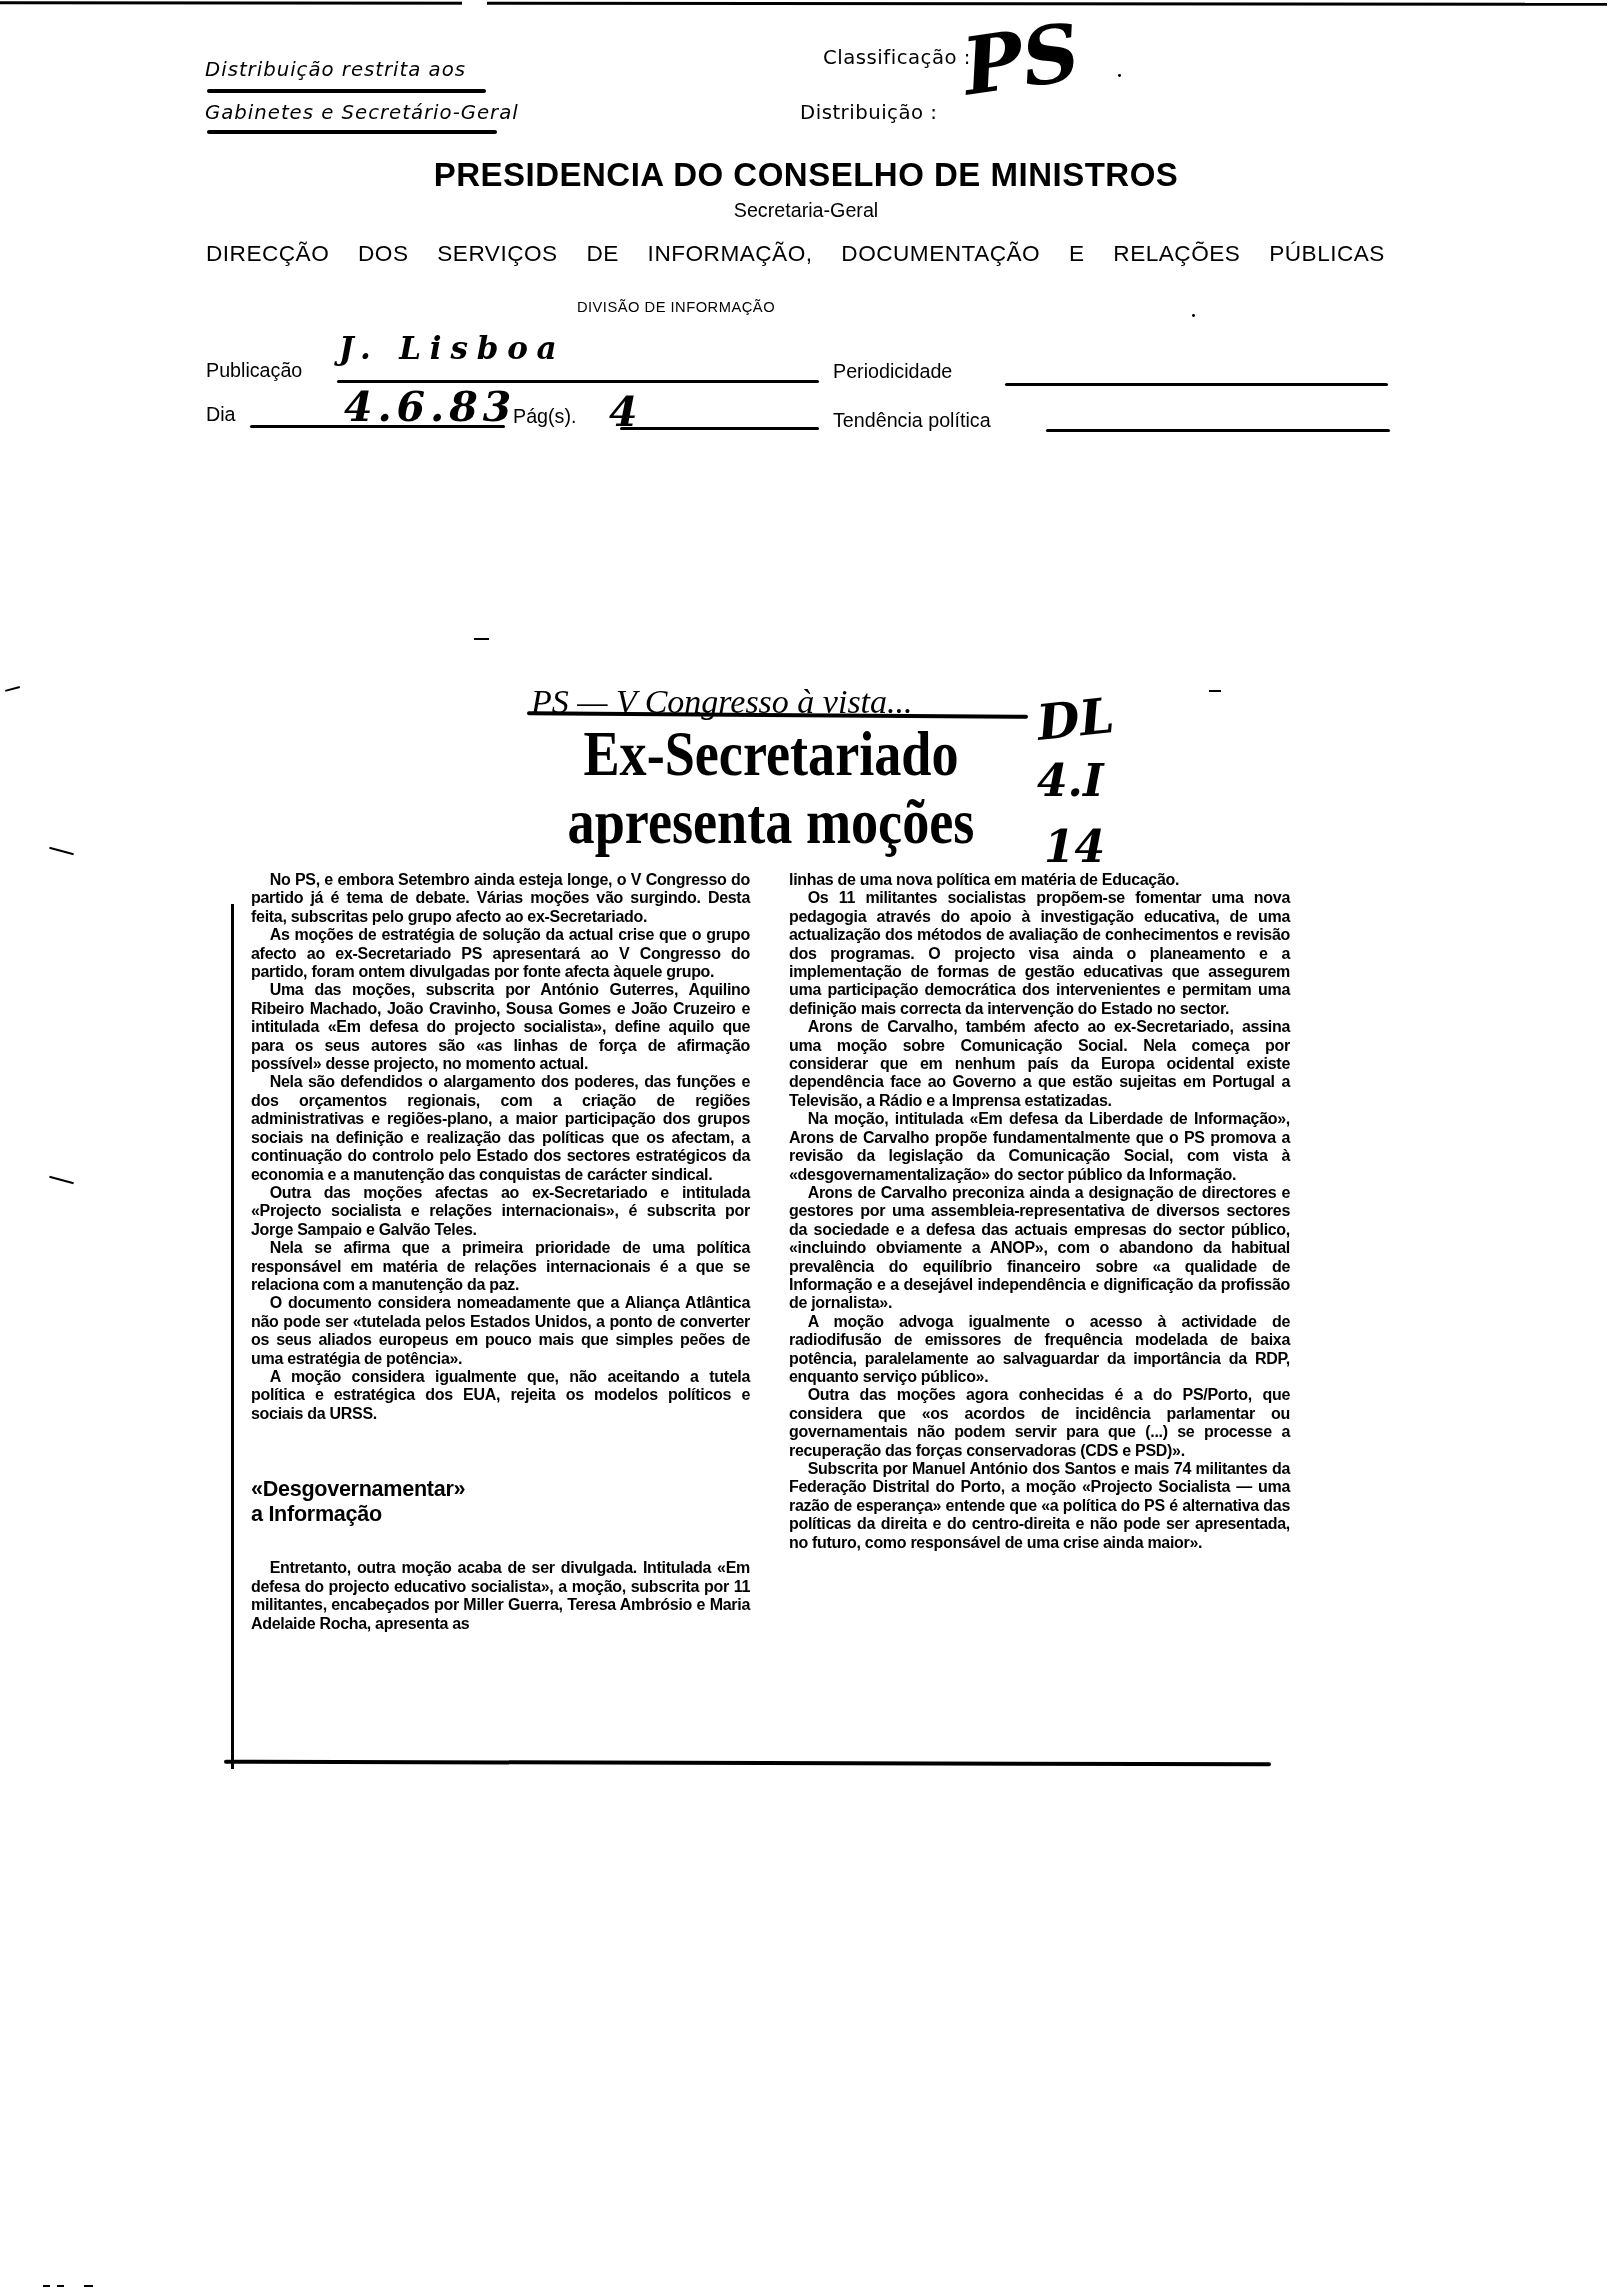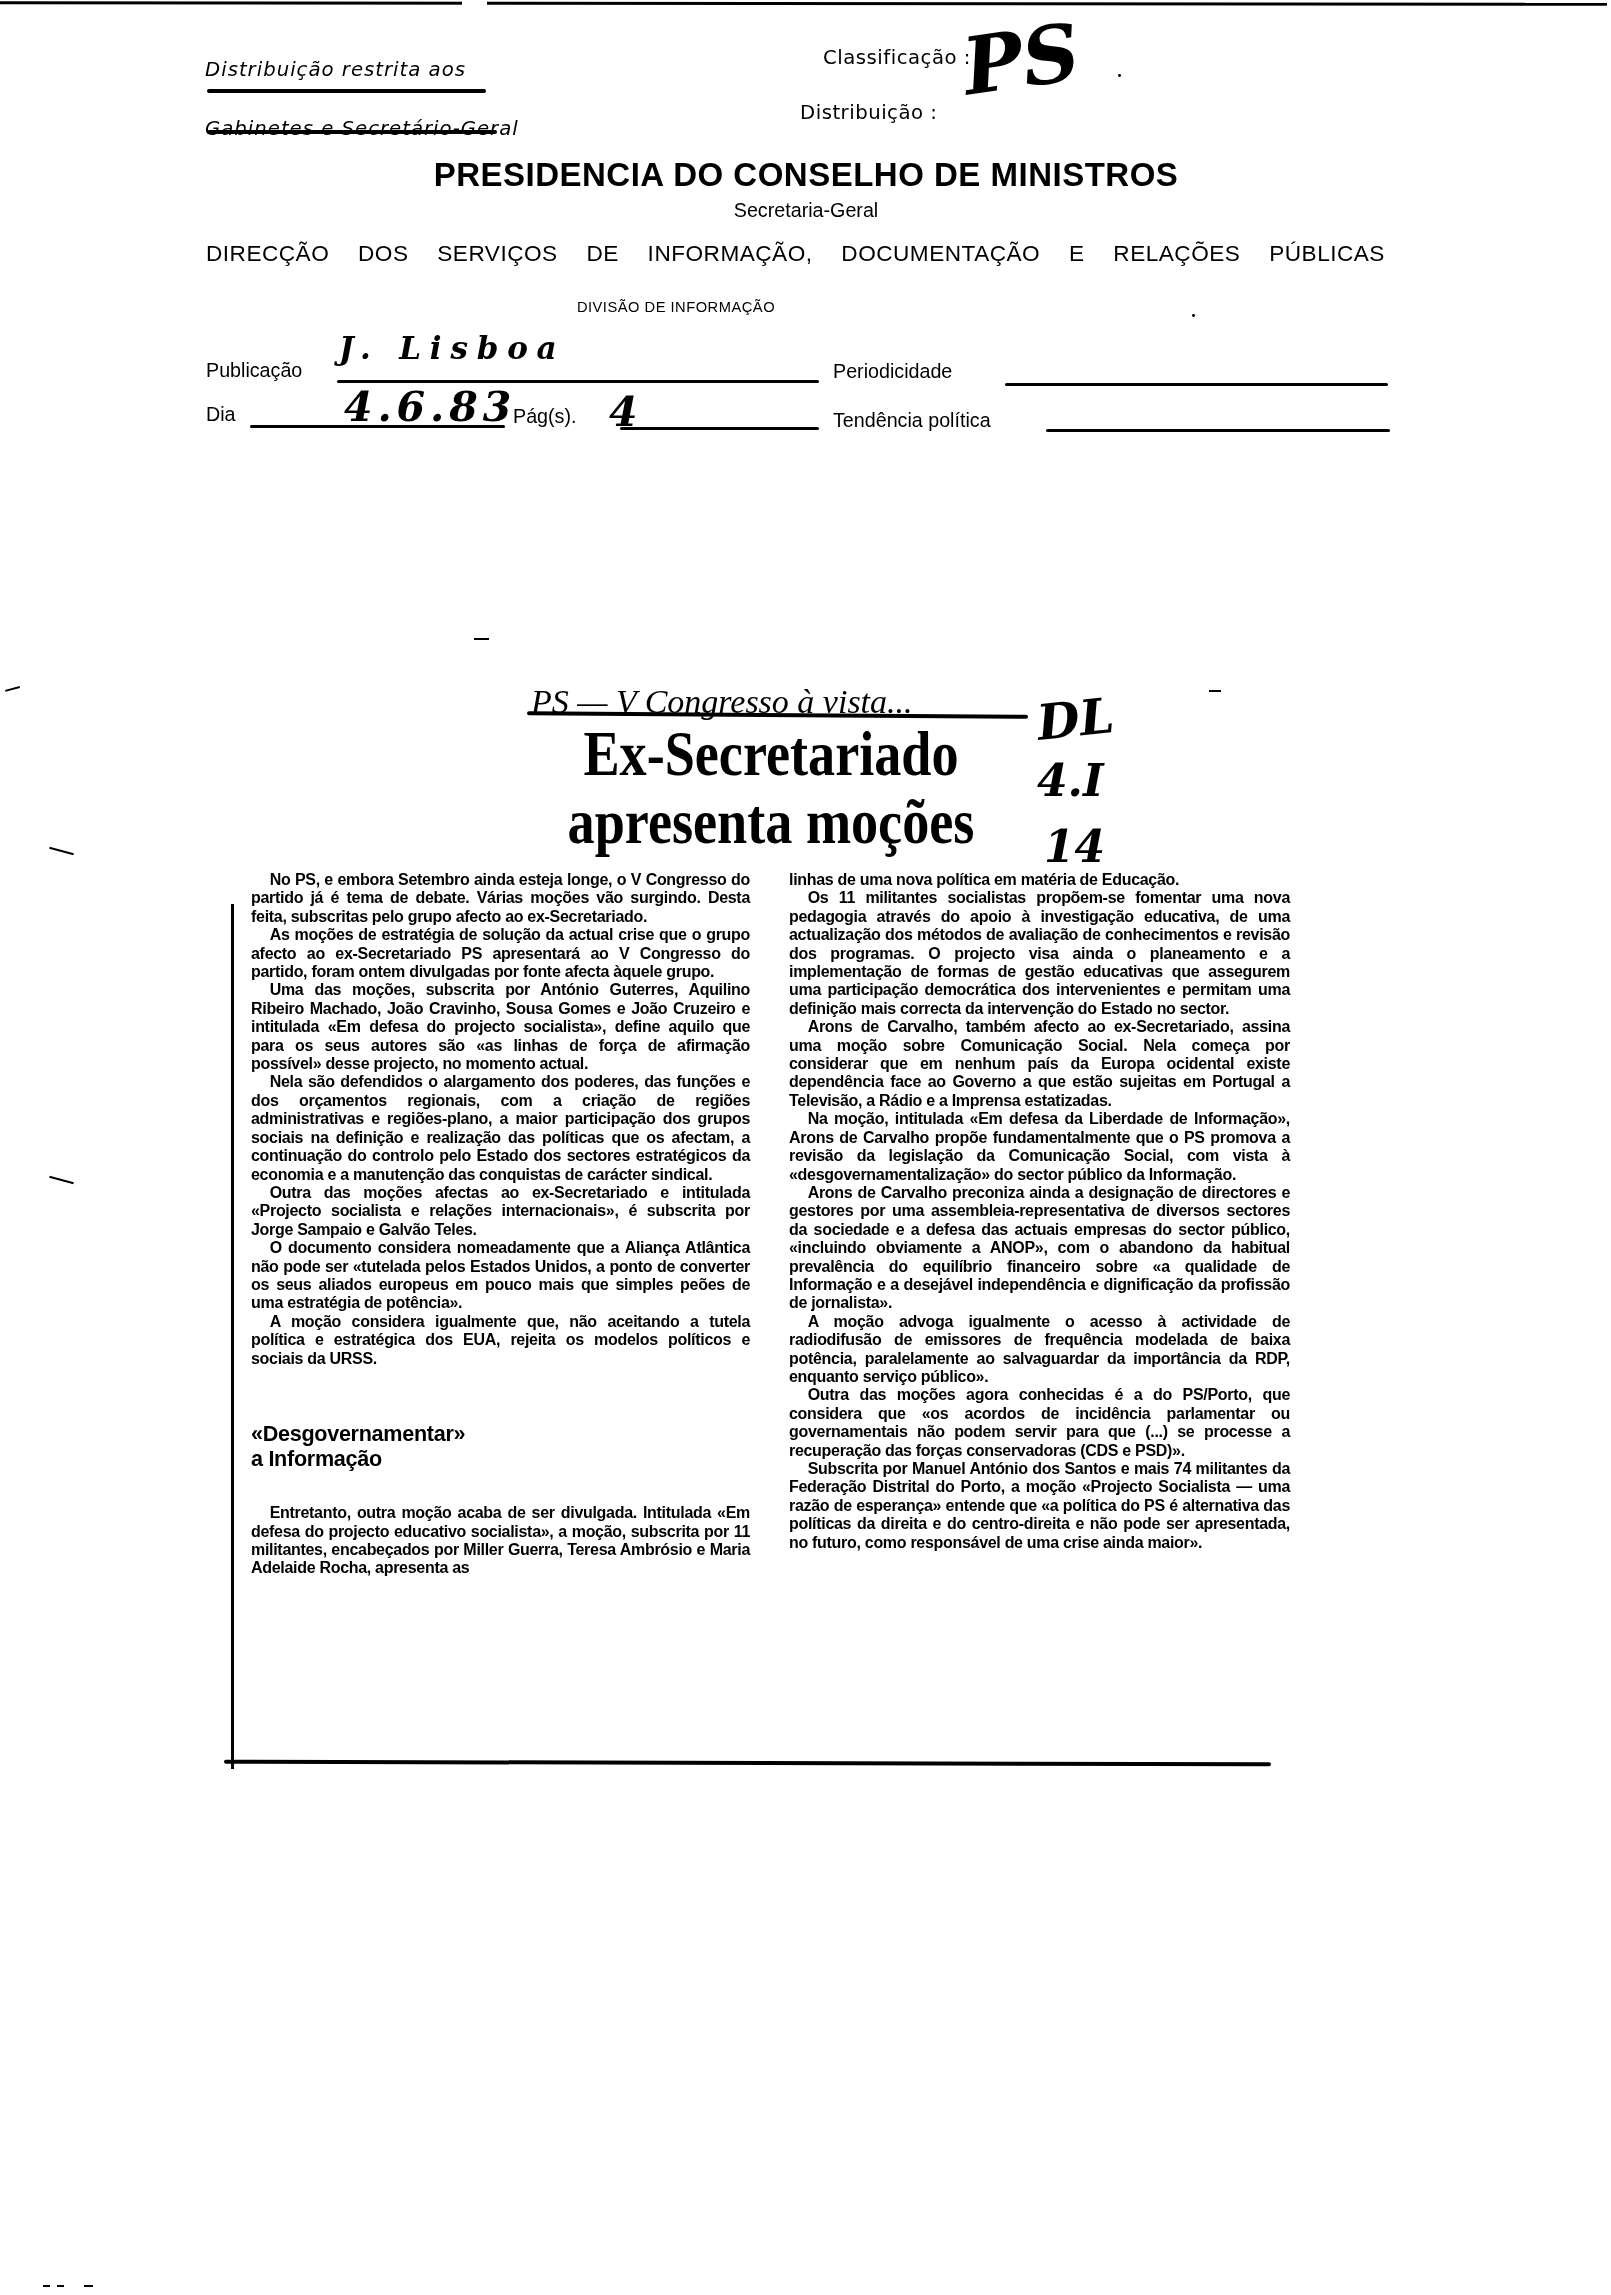--- a/index.html
+++ b/index.html
@@ -39,21 +39,21 @@
   .speck { width: 2.9px; height: 2.9px; background: #000; border-radius: 50%; }
 </style>
 </head>
 <body>
 
 <div class="abs topline"></div>
 <div class="abs topline-gap"></div>
 
 <div class="abs restrict" style="left:205px; top:58px;">Distribuição restrita aos</div>
 <div class="abs restrict-line" style="left:207px; top:89px; width:279px;"></div>
-<div class="abs restrict" style="left:205px; top:117px;">Gabinetes e Secretário-Geral</div>
+<div class="abs restrict" style="left:205px; top:101px;">Gabinetes e Secretário-Geral</div>
 <div class="abs restrict-line" style="left:207px; top:130px; width:290px;"></div>
 
 <div class="abs label" style="left:800px; top:46px;margin-left:23px;">Classificação :</div>
 <div class="abs hand" style="left:963px; top:19.7px; font-size:79px; line-height:79px; transform:rotate(-8deg);">PS</div>
 <div class="abs label" style="left:800px; top:101px;">Distribuição :</div>
 
 <div class="abs h-pres">PRESIDENCIA DO CONSELHO DE MINISTROS</div>
 <div class="abs h-sec">Secretaria-Geral</div>
 <div class="abs h-dir">
   <span>DIRECÇÃO</span>
@@ -107,20 +107,21 @@
 <div class="abs hand" style="left:1037px; top:759px; font-size:44px; line-height:44px;">4.I</div>
 <div class="abs hand" style="left:1044px; top:825px; font-size:44px; line-height:44px;">14</div>
 
 <div class="abs left-bar"></div>
 <div class="abs col col-left">
   <p>No PS, e embora Setembro ainda esteja longe, o V Congresso do partido já é tema de debate. Várias moções vão surgindo. Desta feita, subscritas pelo grupo afecto ao ex-Secretariado.</p>
   <p>As moções de estratégia de solução da actual crise que o grupo afecto ao ex-Secretariado PS apresentará ao V Congresso do partido, foram ontem divulgadas por fonte afecta àquele grupo.</p>
   <p>Uma das moções, subscrita por António Guterres, Aquilino Ribeiro Machado, João Cravinho, Sousa Gomes e João Cruzeiro e intitulada «Em defesa do projecto socialista», define aquilo que para os seus autores são «as linhas de força de afirmação possível» desse projecto, no momento actual.</p>
   <p>Nela são defendidos o alargamento dos poderes, das funções e dos orçamentos regionais, com a criação de regiões administrativas e regiões-plano, a maior participação dos grupos sociais na definição e realização das políticas que os afectam, a continuação do controlo pelo Estado dos sectores estratégicos da economia e a manutenção das conquistas de carácter sindical.</p>
   <p>Outra das moções afectas ao ex-Secretariado e intitulada «Projecto socialista e relações internacionais», é subscrita por Jorge Sampaio e Galvão Teles.</p>
+  <p>Nela se afirma que a primeira prioridade de uma política responsável em matéria de relações internacionais é a que se relaciona com a manutenção da paz.</p>
   <p>O documento considera nomeadamente que a Aliança Atlântica não pode ser «tutelada pelos Estados Unidos, a ponto de converter os seus aliados europeus em pouco mais que simples peões de uma estratégia de potência».</p>
   <p>A moção considera igualmente que, não aceitando a tutela política e estratégica dos EUA, rejeita os modelos políticos e sociais da URSS.</p>
   <div class="subhead">
     <div>«Desgovernamentar»</div>
     <div>a Informação</div>
   </div>
   <p class="last">Entretanto, outra moção acaba de ser divulgada. Intitulada «Em defesa do projecto educativo socialista», a moção, subscrita por 11 militantes, encabeçados por Miller Guerra, Teresa Ambrósio e Maria Adelaide Rocha, apresenta as</p>
 </div>
 
 <div class="abs col col-right">

